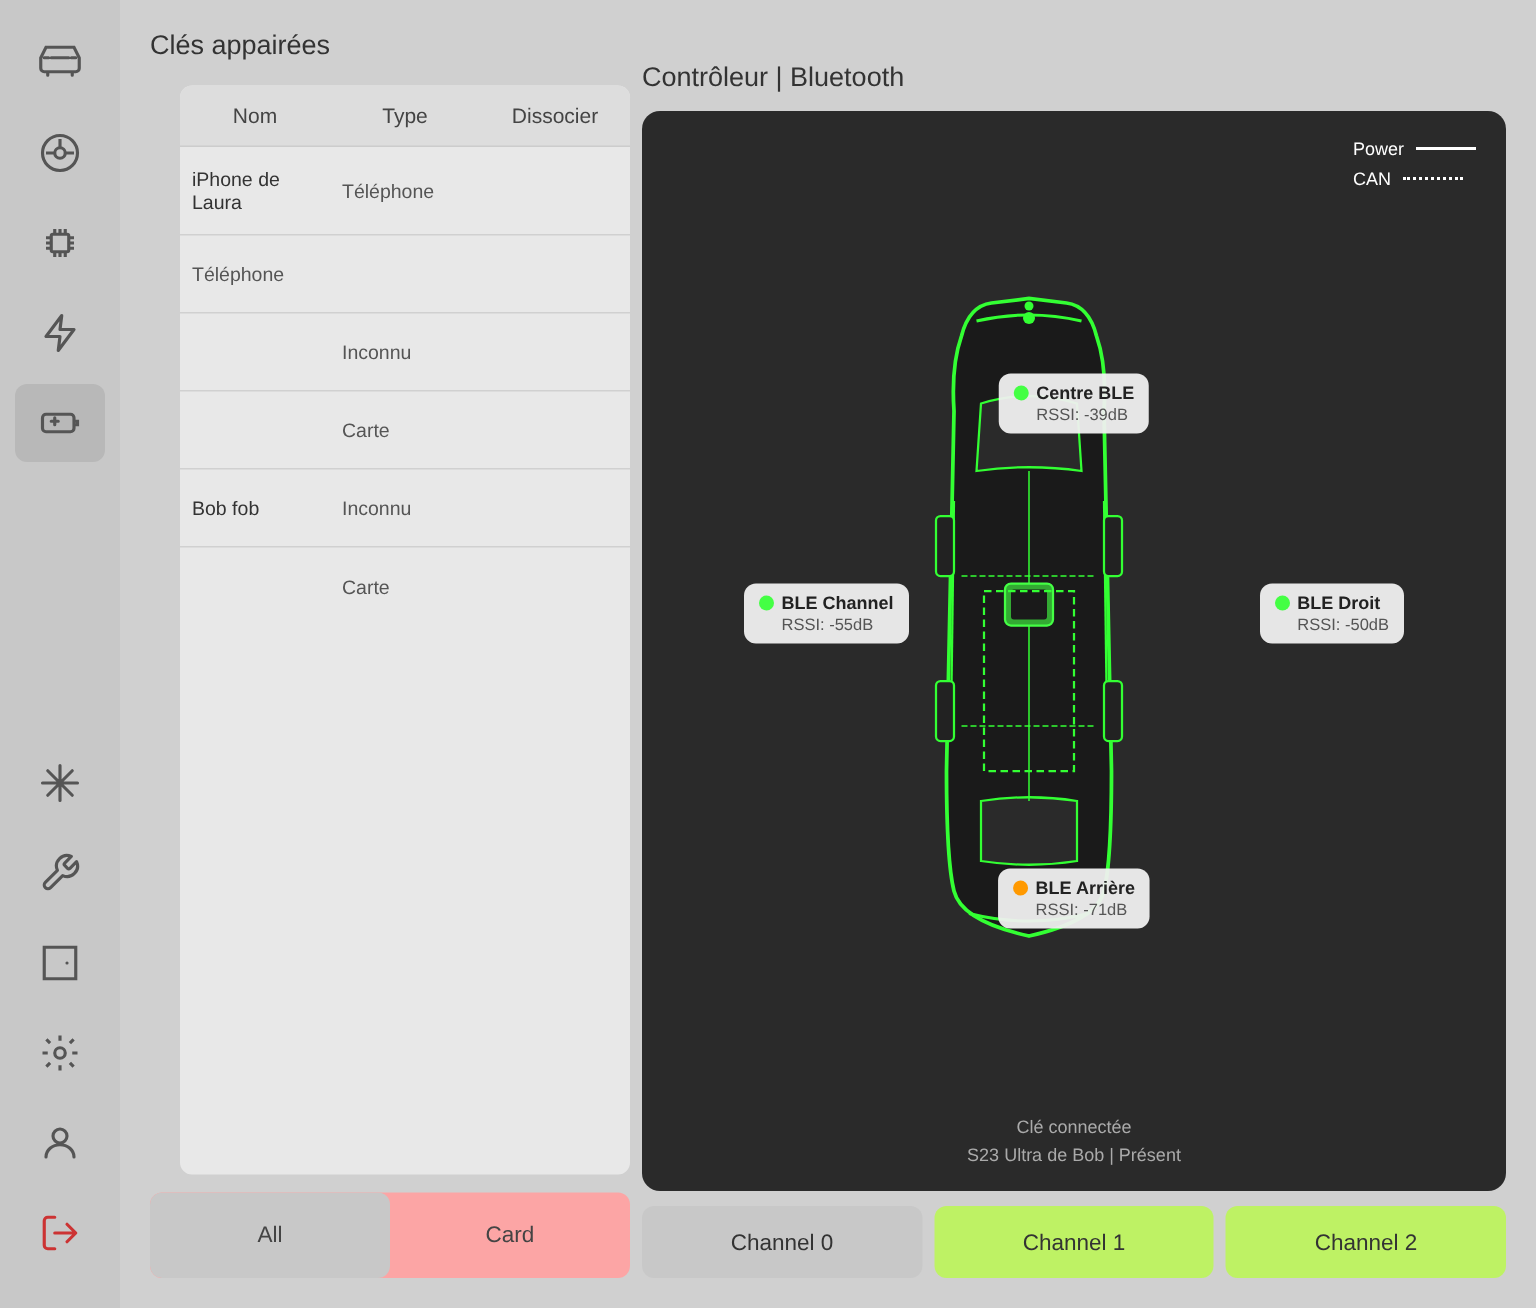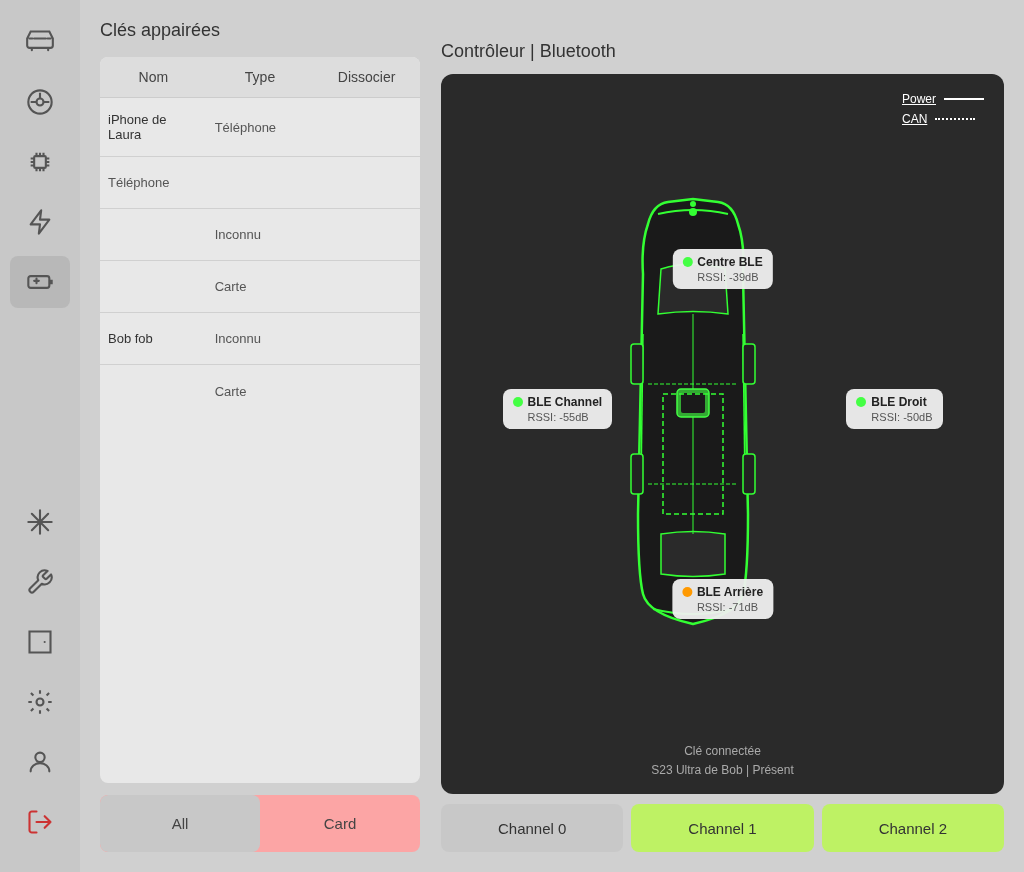--- a/index.html
+++ b/index.html
@@ -54,21 +54,21 @@
       gap: 8px;
       margin-bottom: 8px;
     }
 
     
     .main-content {
       flex: 1;
       display: flex;
       flex-direction: row;
       padding: 20px;
-      gap: 21px;
+      gap: 8px;
       height: 872px;
     }
 
     
     .left-panel {
       width: 320px;
       display: flex;
       flex-direction: column;
       gap: 12px;
     }
@@ -78,20 +78,21 @@
       font-weight: 400;
       color: #333;
       margin-bottom: 4px;
     }
 
     .keys-table {
       background: #e8e8e8;
       border-radius: 8px;
       overflow: hidden;
       flex: 1;
+      margin-left: 20px;
     }
 
     .table-header {
       display: grid;
       grid-template-columns: 1fr 1fr 1fr;
       background: #ddd;
       border-bottom: 1px solid #ccc;
       padding: 8px 0;
     }
     .table-header-cell {
@@ -176,21 +177,20 @@
     
     .legend {
       position: absolute;
       top: 18px;
       right: 20px;
       display: flex;
       flex-direction: column;
       gap: 6px;
       color: #fff;
       font-size: 12px;
-      text-decoration: underline;
     }
     .legend-item {
       display: flex;
       align-items: center;
       gap: 8px;
     }
     .legend-line-solid {
       width: 40px;
       height: 2px;
       background: #fff;

